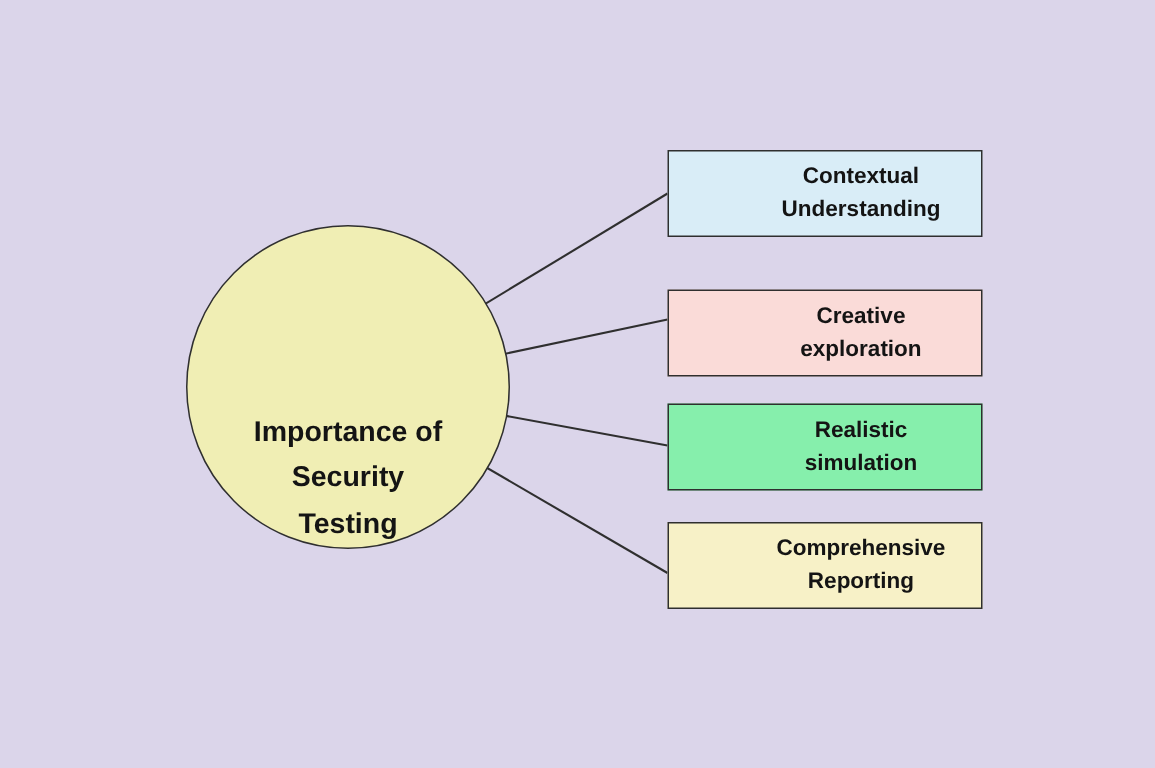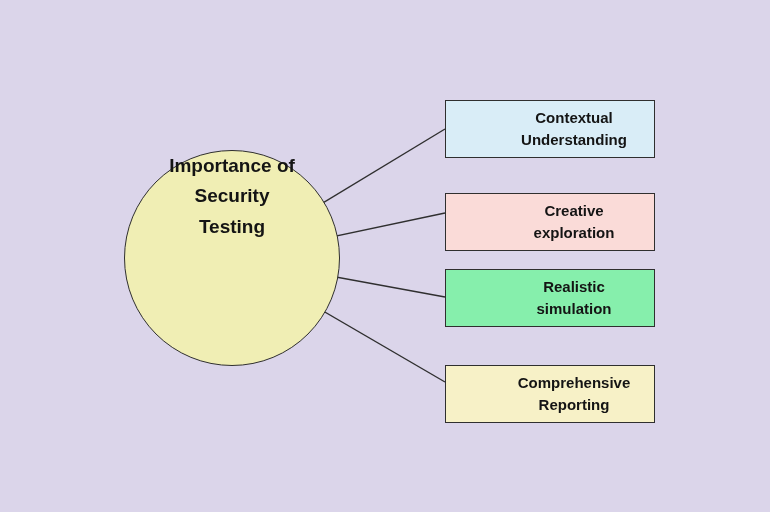--- a/index.html
+++ b/index.html
@@ -28,21 +28,21 @@
   .central-node {
     position: absolute;
     left: 124px;
     top: 150px;
     width: 216px;
     height: 216px;
     border-radius: 50%;
     border: 1.6px solid #2f2f2f;
     box-sizing: border-box;
     display: flex;
-    align-items: flex-start;
+    align-items: flex-end;
     justify-content: center;
     text-align: center;
     z-index: 2;
   }
   .central-node .label {
     font-size: 19px;
     font-weight: 700;
     color: #141414;
     line-height: 1.6;
     white-space: pre-line;
@@ -64,21 +64,21 @@
     font-size: 15px;
     font-weight: 700;
     color: #141414;
     line-height: 1.5;
     white-space: pre-line;
     margin-left: 48px;
   }
   .node-box-1 { top: 100px; }
   .node-box-2 { top: 193px; }
   .node-box-3 { top: 269px; }
-  .node-box-4 { top: 365px; }
+  .node-box-4 { top: 348px; }
 </style>
 </head>
 <body>
 
 <div class="canvas" style="background-color: rgb(219, 213, 234);">
 
   <svg class="connectors" viewBox="0 0 770 512" xmlns="http://www.w3.org/2000/svg">
     <line x1="232" y1="258" x2="445" y2="129" stroke="#2f2f2f" stroke-width="1.4"></line>
     <line x1="232" y1="258" x2="445" y2="213" stroke="#2f2f2f" stroke-width="1.4"></line>
     <line x1="232" y1="258" x2="445" y2="297" stroke="#2f2f2f" stroke-width="1.4"></line>

